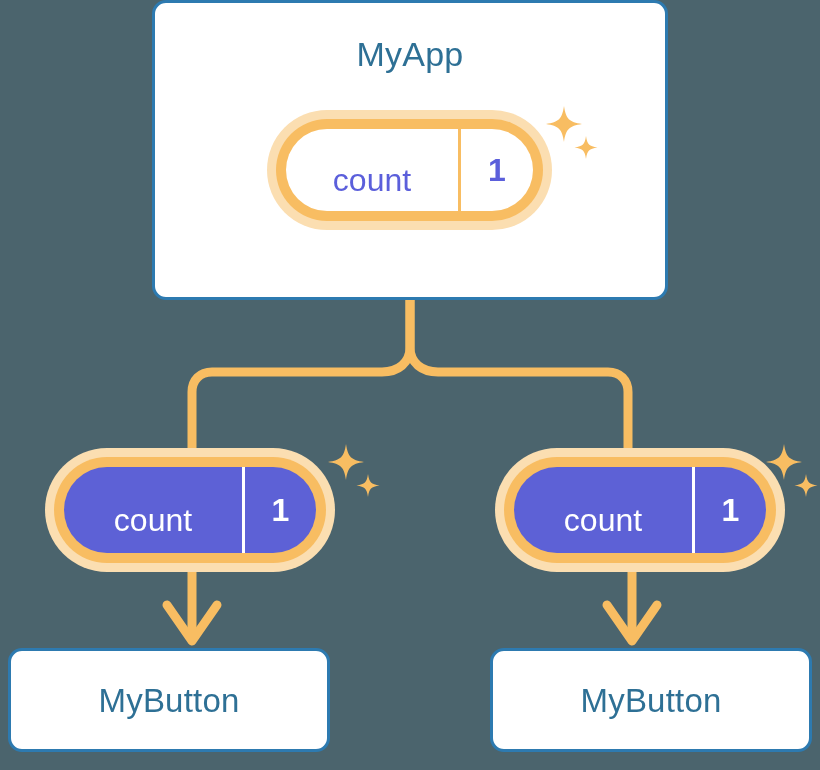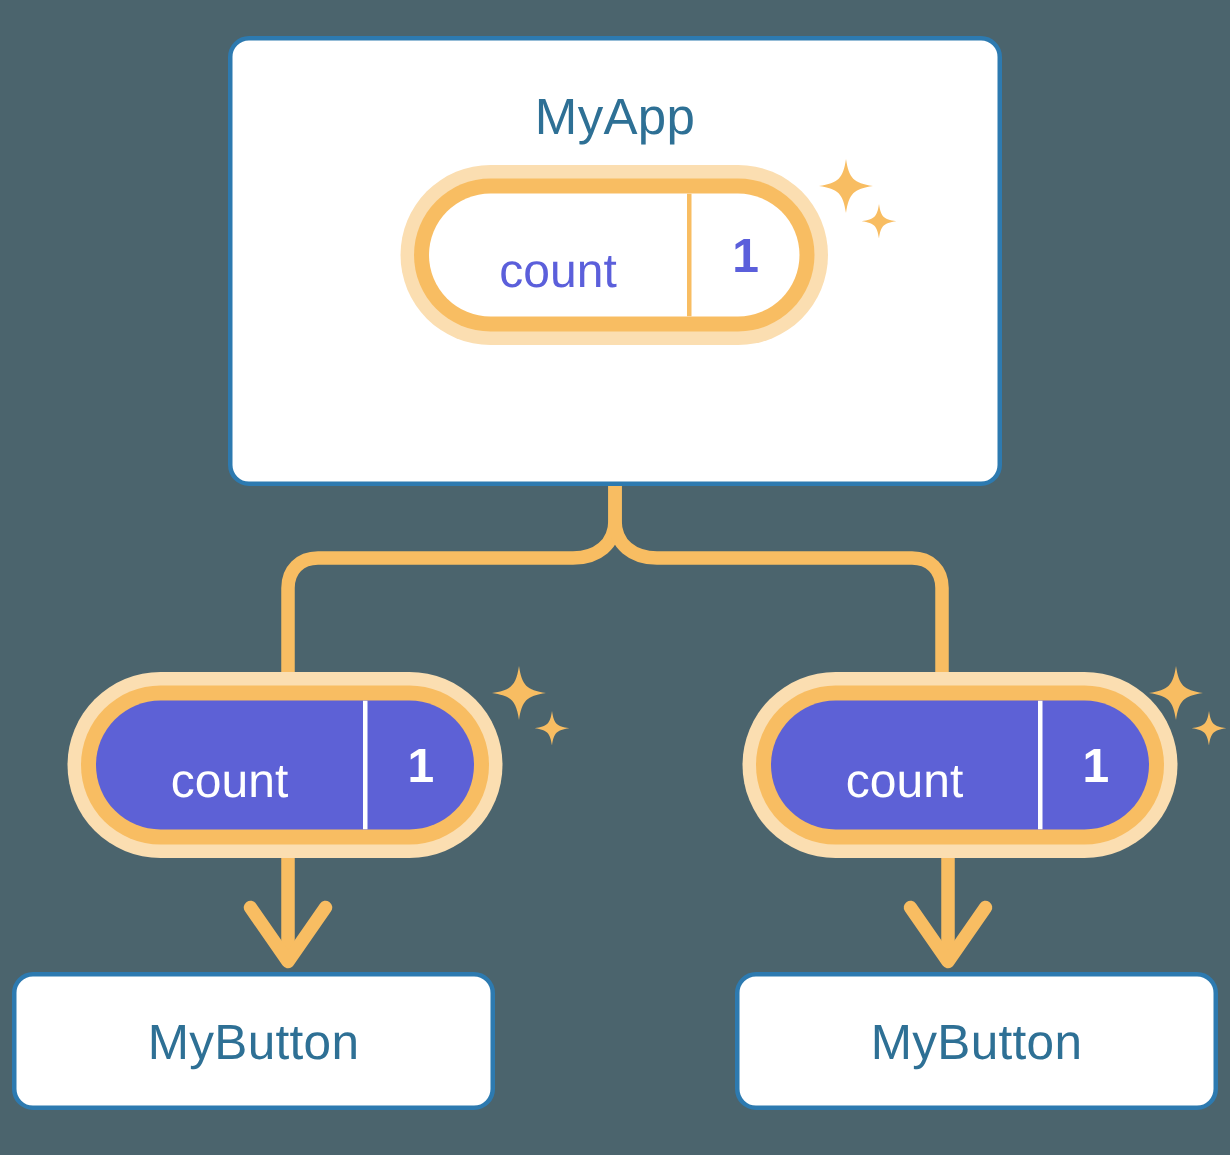--- a/index.html
+++ b/index.html
@@ -44,30 +44,30 @@
     color: #2e7095;
     font-size: 34px;
     font-weight: 400;
     letter-spacing: 0.2px;
     line-height: 1;
     white-space: nowrap;
   }
 
   #card-myapp {
     left: 152px;
-    top: 24px;
+    top: 0;
     width: 516px;
     height: 300px;
     justify-content: flex-start;
     padding-top: 34px;
   }
 
   .card-leaf {
     justify-content: center;
-    height: 92px;
+    height: 104px;
   }
   #card-mybutton-left {
     left: 8px;
     top: 648px;
     width: 322px;
   }
   #card-mybutton-right {
     left: 490px;
     top: 648px;
     width: 322px;

